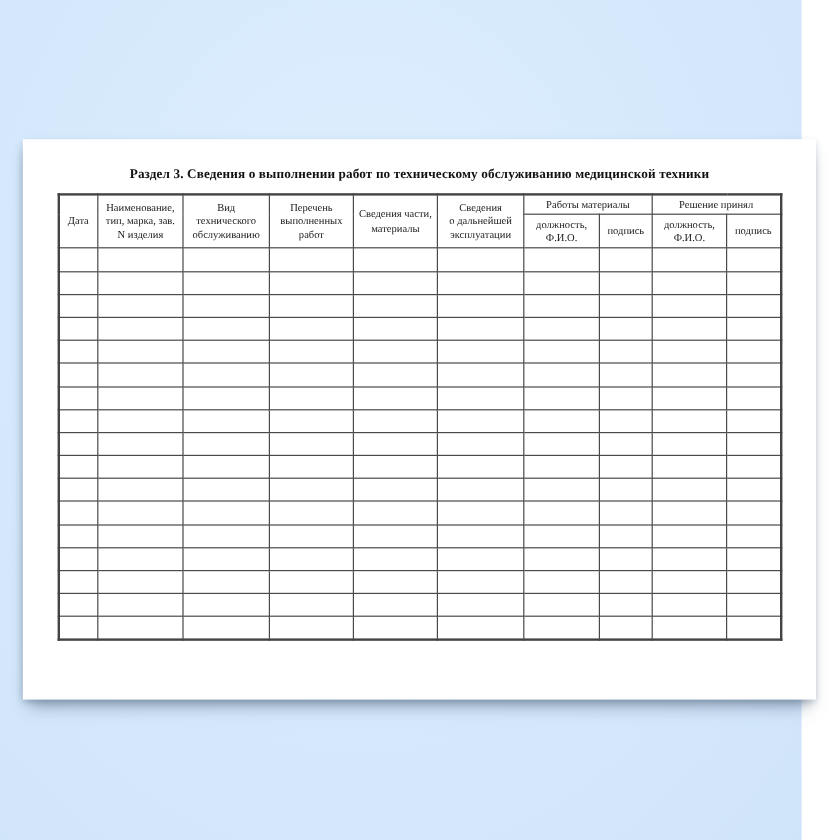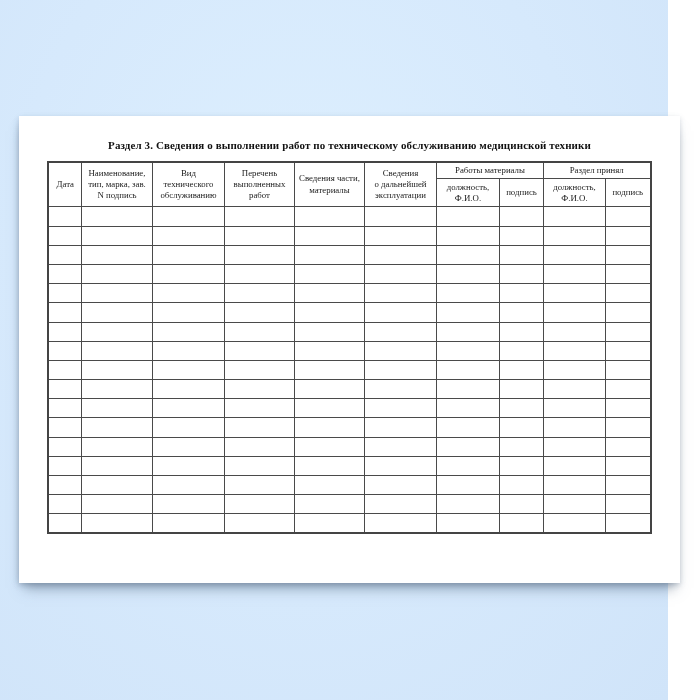--- a/index.html
+++ b/index.html
@@ -91,34 +91,34 @@
           <col class="c-pos1">
           <col class="c-sig1">
         <col class="c-pos2">
           <col class="c-sig2">
       </colgroup>
       <thead>
         <tr class="group-row">
           <th rowspan="2">Дата</th>
           <th rowspan="2">Наименование,
 тип, марка, зав.
-N подпись</th>
+N изделия</th>
           <th rowspan="2">Вид
 технического
 обслуживанию</th>
           <th rowspan="2">Перечень
 выполненных
 работ</th>
           <th rowspan="2">Сведения части,
 материалы</th>
           <th rowspan="2">Сведения
 о дальнейшей
 эксплуатации</th>
           <th colspan="2">Работы материалы</th>
-          <th colspan="2">Раздел принял</th>
+          <th colspan="2">Решение принял</th>
         </tr>
         <tr class="sub-row">
           <th>должность,
 Ф.И.О.</th>
           <th>подпись</th>
           <th>должность,
 Ф.И.О.</th>
           <th>подпись</th>
         </tr>
       </thead>

